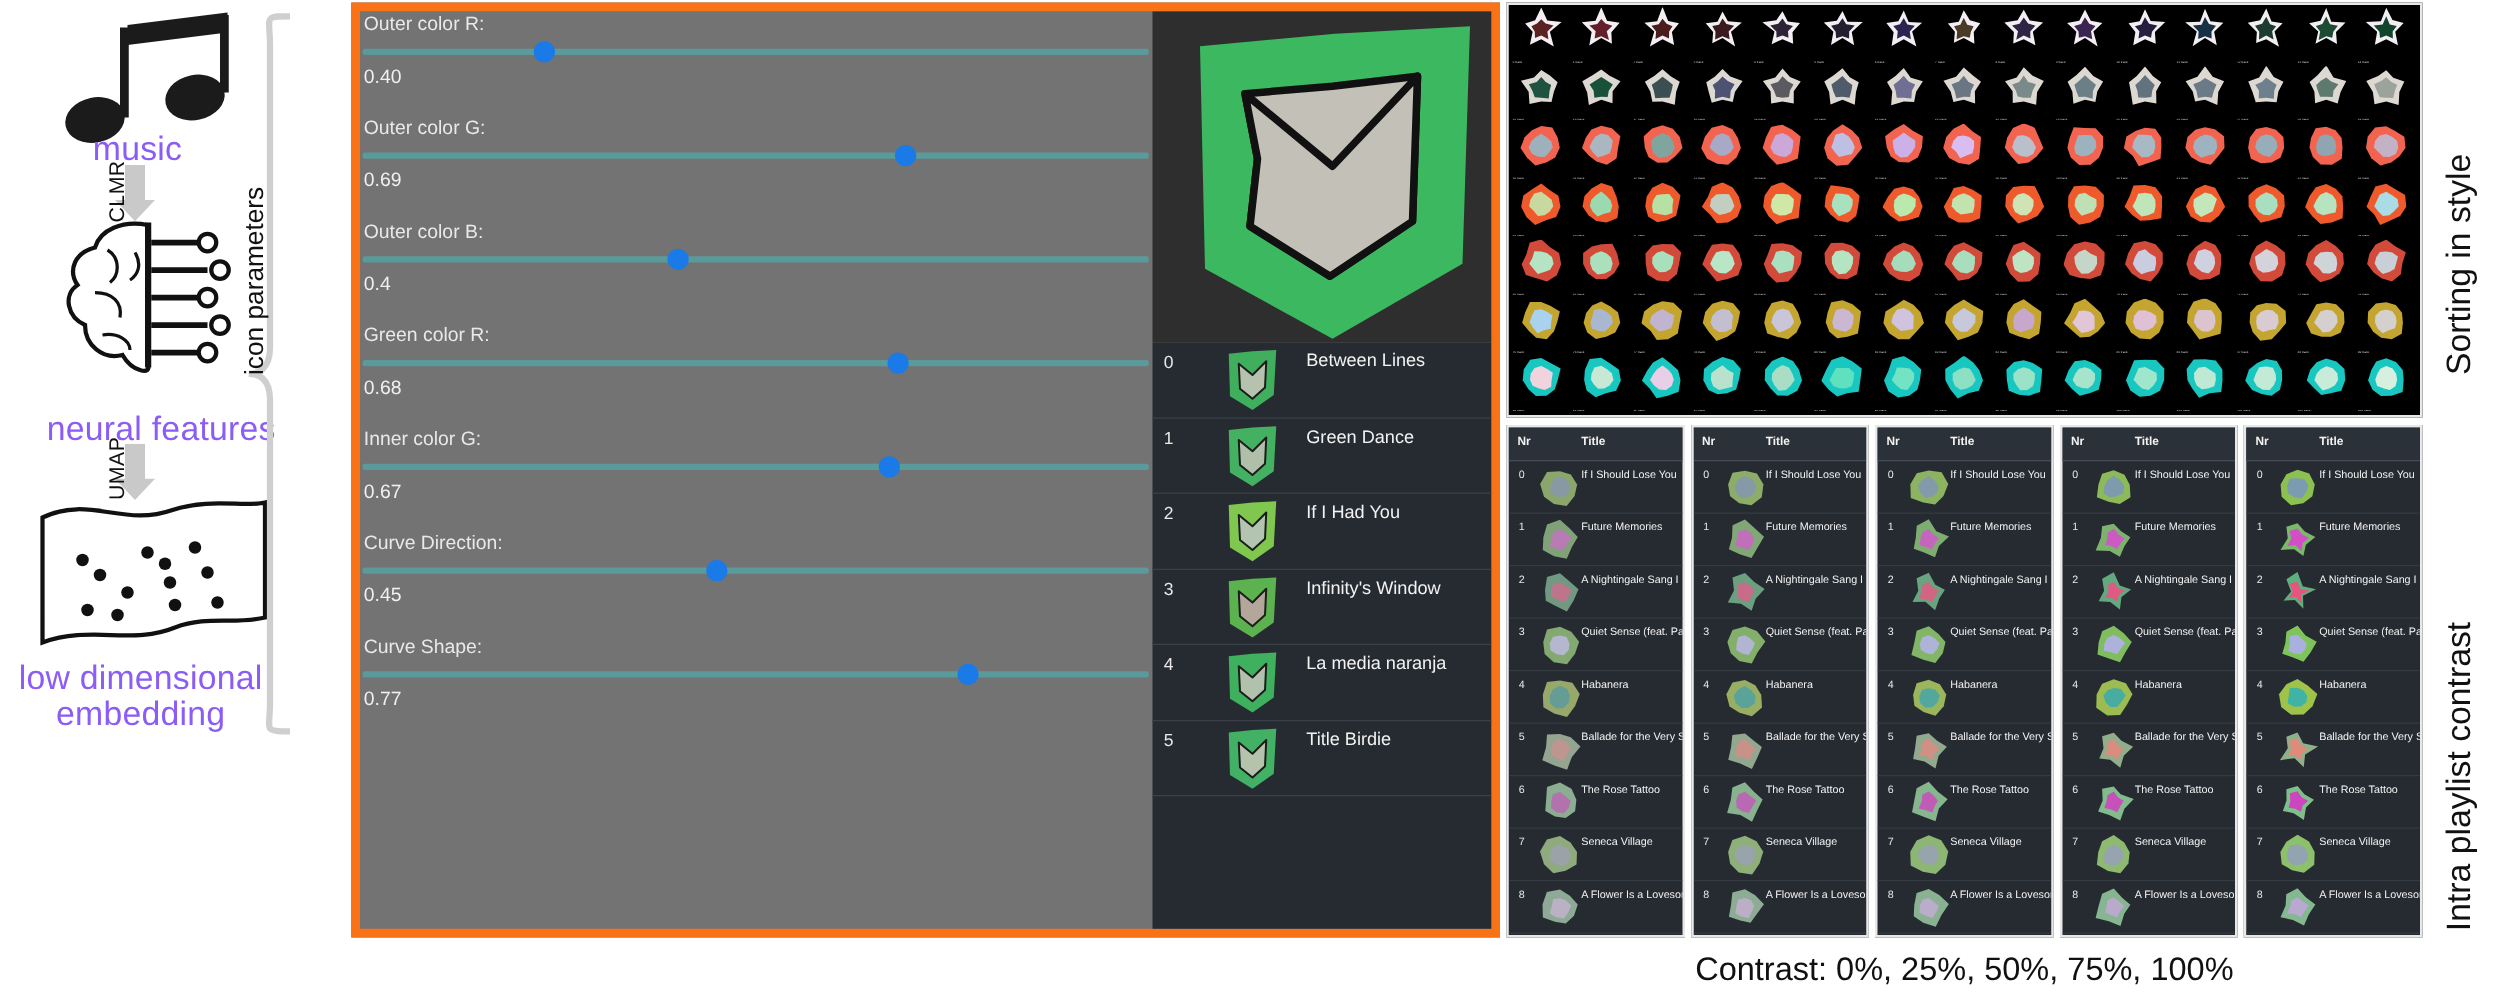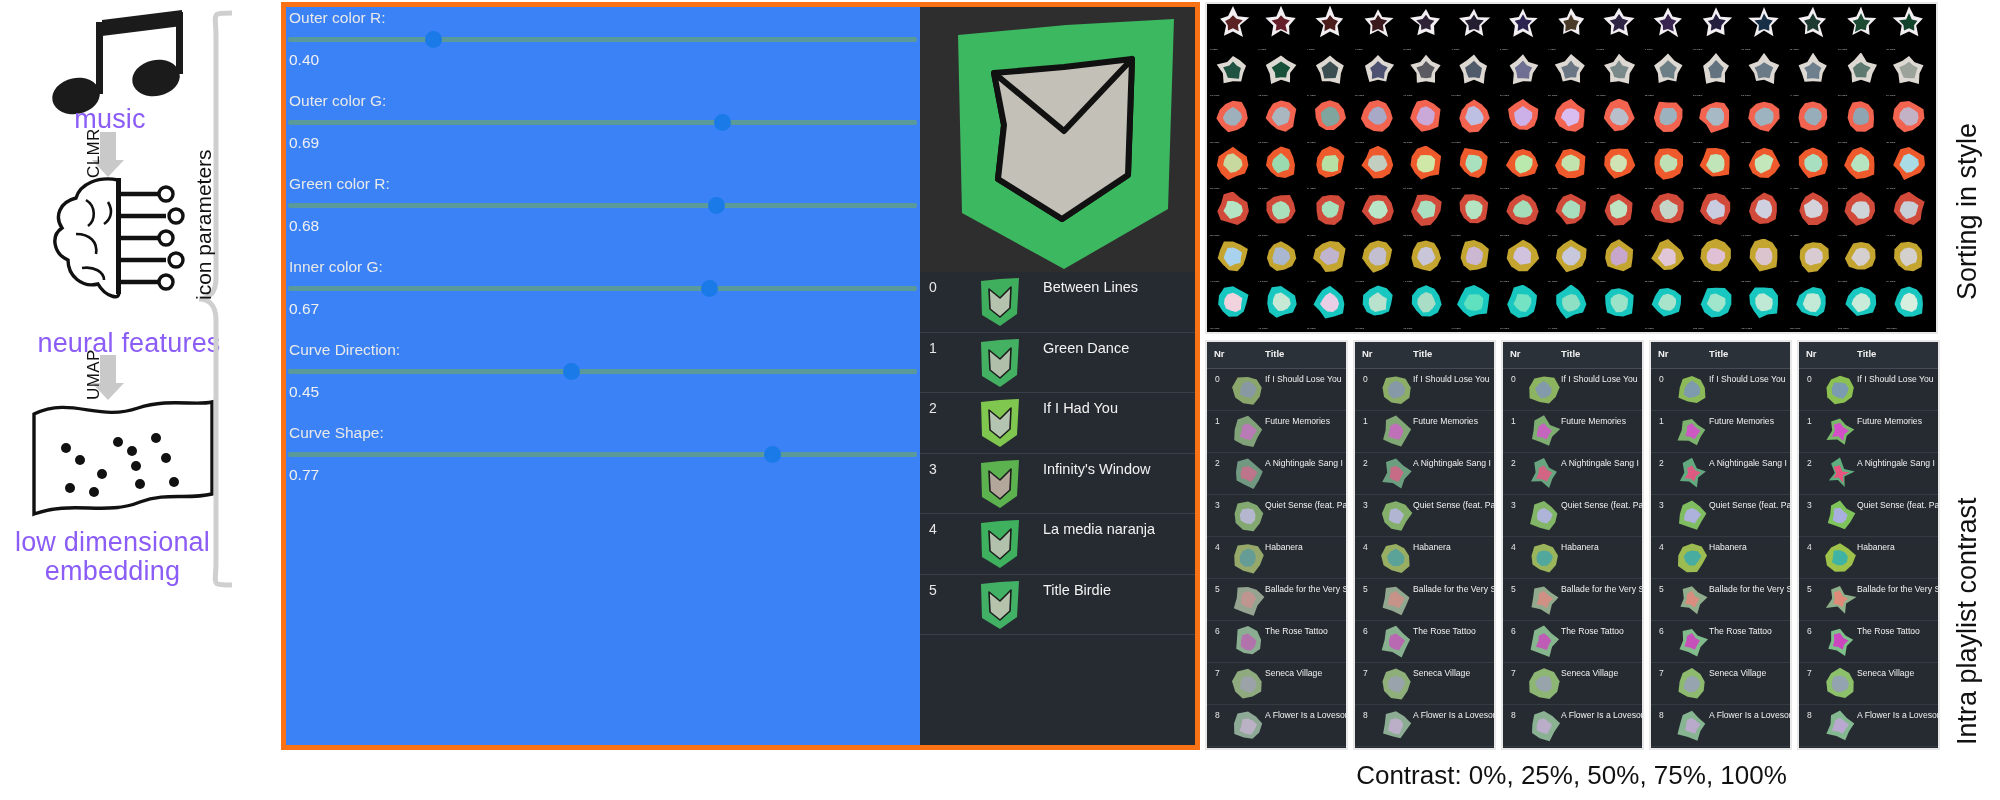--- a/index.html
+++ b/index.html
@@ -21,22 +21,22 @@
     font-size:17px;color:#111;white-space:nowrap;letter-spacing:.4px;}
   .brain{position:absolute;left:46px;top:172px;width:150px;height:145px;}
   .embed{position:absolute;left:28px;top:396px;width:190px;height:125px;}
 
   
   .brace{position:absolute;left:196px;top:10px;width:38px;height:578px;}
   .brace-txt{position:absolute;left:192px;top:300px;transform:rotate(-90deg);
     transform-origin:left top;font-size:21px;color:#111;white-space:nowrap;}
 
   
-  .app{position:absolute;left:281px;top:2px;width:919px;height:748px;background:#3b82f6;
-    border:5px solid #f97316;box-sizing:border-box;overflow:hidden;}
+  .app{position:absolute;left:281px;top:2px;width:919px;height:748px;background:#737373;
+    border:7px solid #f97316;box-sizing:border-box;overflow:hidden;}
   .sliders{position:absolute;left:0;top:0;width:634px;height:746px;padding:0;box-sizing:border-box;}
   .slider-block{position:relative;height:83px;}
   .slider-label{position:absolute;left:3px;top:2px;color:#e9e9e9;font-size:15.5px;white-space:nowrap;}
   .track{position:absolute;left:2px;top:30px;width:629px;height:5px;background:#5b9a9a;border-radius:2px;}
   .thumb{position:absolute;top:24px;width:17px;height:17px;border-radius:50%;
     background:#1a7ae8;margin-left:-8px;}
   .slider-val{position:absolute;left:3px;top:44px;color:#f0f0f0;font-size:15.5px;}
 
   
   .preview{position:absolute;left:634px;top:0;width:285px;height:265px;background:#2e2e2e;}
@@ -55,21 +55,21 @@
   .gcell{position:relative;width:48.3px;height:46.5px;}
   .gcell svg{position:absolute;left:7px;top:0px;}
   .gcap{position:absolute;left:1px;bottom:1px;width:46px;font-size:2.6px;color:#cfcfcf;
     white-space:nowrap;overflow:hidden;line-height:1;}
 
   
   .vlabel{position:absolute;transform:rotate(-90deg);transform-origin:left top;
     font-size:27px;color:#111;white-space:nowrap;}
 
   
-  .cpanels{position:absolute;left:1205px;top:340px;width:794px;height:410px;display:flex;gap:5px;}
+  .cpanels{position:absolute;left:1205px;top:340px;width:733px;height:410px;display:flex;gap:5px;}
   .cpanel{width:143px;height:410px;background:#262b31;border:2px solid #e8e8e8;
     box-sizing:border-box;overflow:hidden;}
   .chead{position:relative;height:26px;background:#2b3138;border-bottom:1px solid #454c55;}
   .chead .h1{position:absolute;left:7px;top:6px;color:#f2f2f2;font-size:9.5px;font-weight:bold;}
   .chead .h2{position:absolute;left:58px;top:6px;color:#f2f2f2;font-size:9.5px;font-weight:bold;}
   .crow{position:relative;height:42px;border-bottom:1px solid #353b43;box-sizing:border-box;}
   .crow .cn{position:absolute;left:8px;top:5px;color:#e8e8e8;font-size:8.5px;}
   .crow .ci{position:absolute;left:24px;top:3px;width:34px;height:36px;}
   .crow .ct{position:absolute;left:58px;top:5px;color:#f2f2f2;font-size:8.6px;white-space:nowrap;}
 
@@ -168,20 +168,26 @@
           <div class="thumb" style="left: 146.67px;"></div>
           <div class="slider-val">0.40</div>
         </div>
         <div class="slider-block">
           <div class="slider-label">Outer color G:</div>
           <div class="track"></div>
           <div class="thumb" style="left: 436.01px;"></div>
           <div class="slider-val">0.69</div>
         </div>
         <div class="slider-block">
+          <div class="slider-label">Outer color B:</div>
+          <div class="track"></div>
+          <div class="thumb" style="left: 253.6px;"></div>
+          <div class="slider-val">0.4</div>
+        </div>
+        <div class="slider-block">
           <div class="slider-label">Green color R:</div>
           <div class="track"></div>
           <div class="thumb" style="left: 429.72px;"></div>
           <div class="slider-val">0.68</div>
         </div>
         <div class="slider-block">
           <div class="slider-label">Inner color G:</div>
           <div class="track"></div>
           <div class="thumb" style="left: 423.43px;"></div>
           <div class="slider-val">0.67</div>

